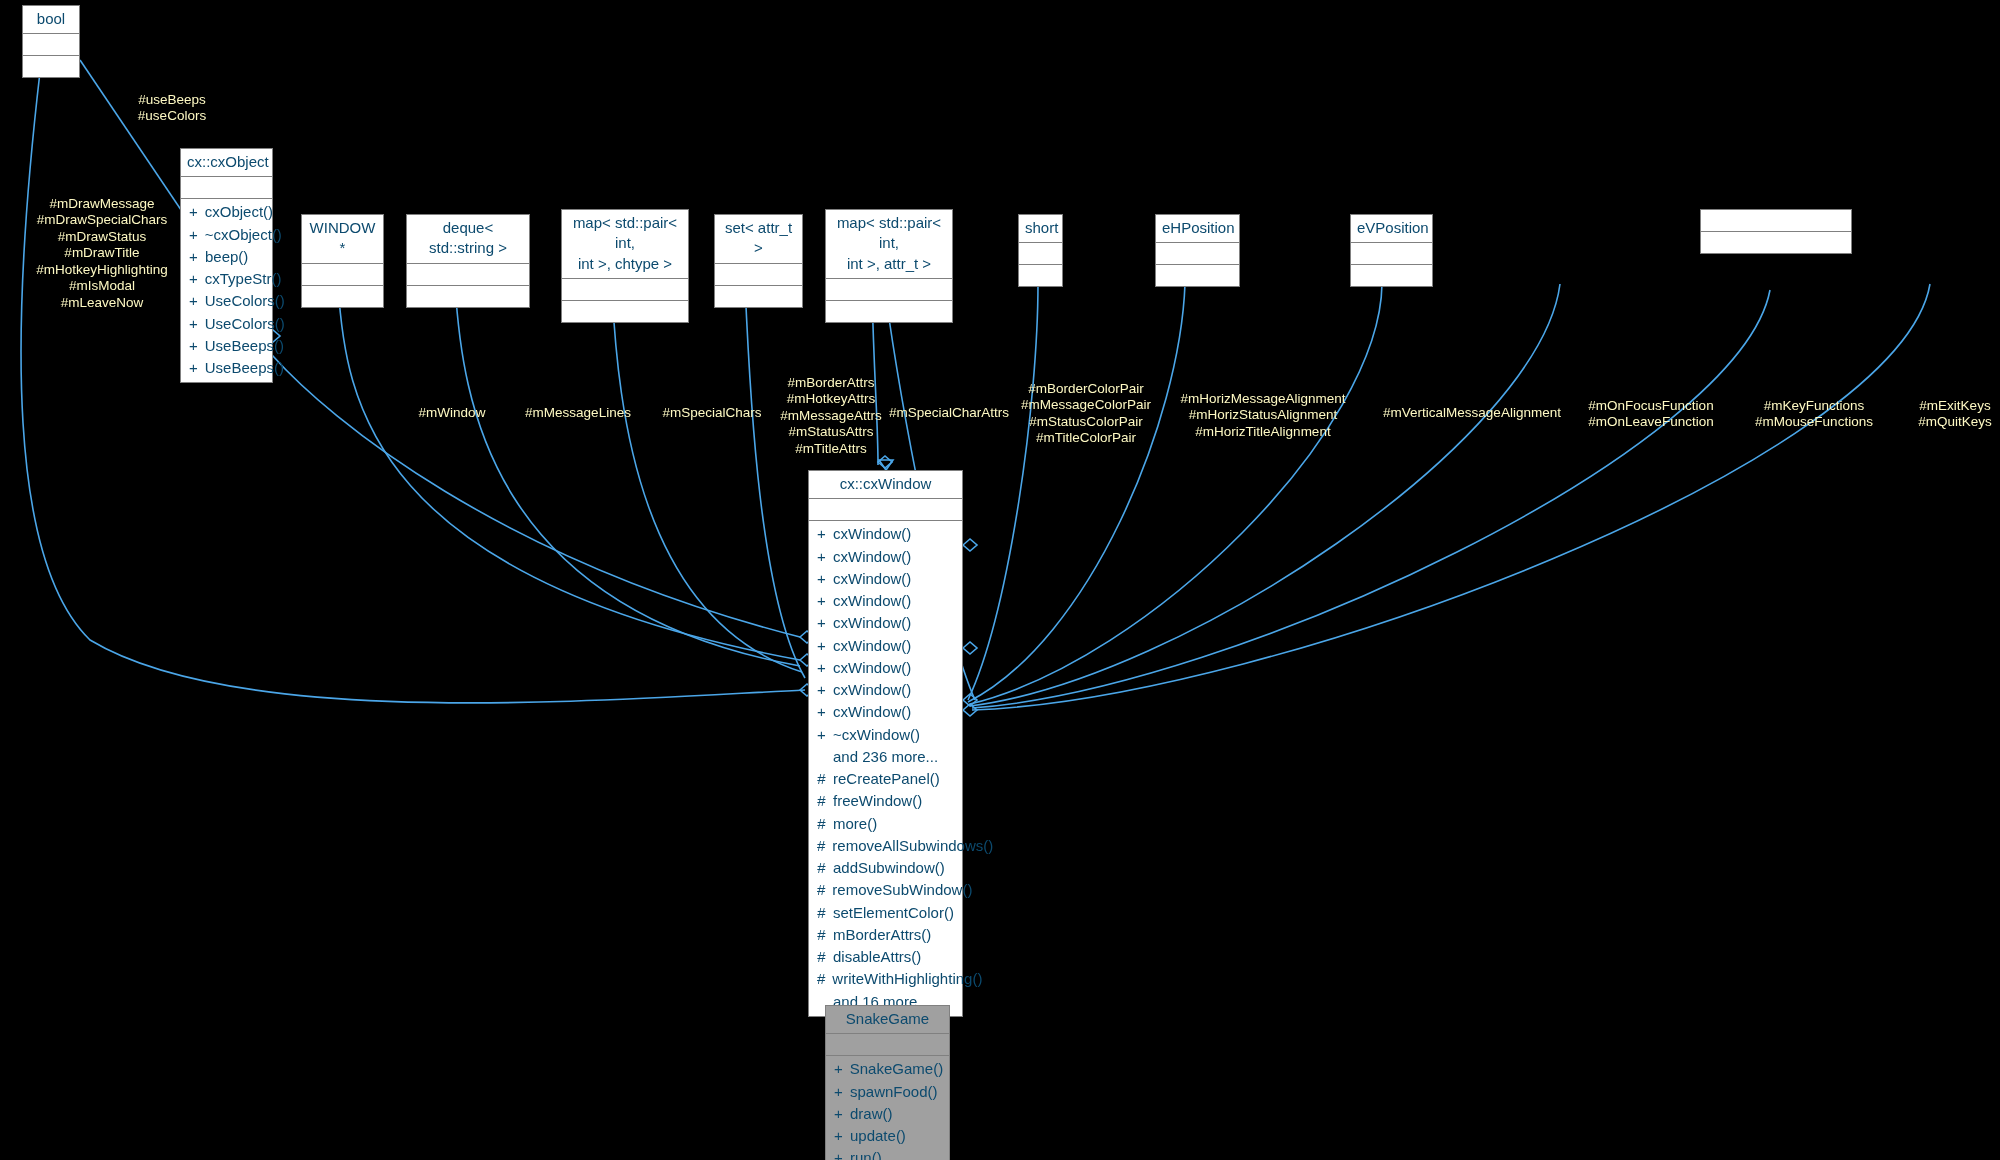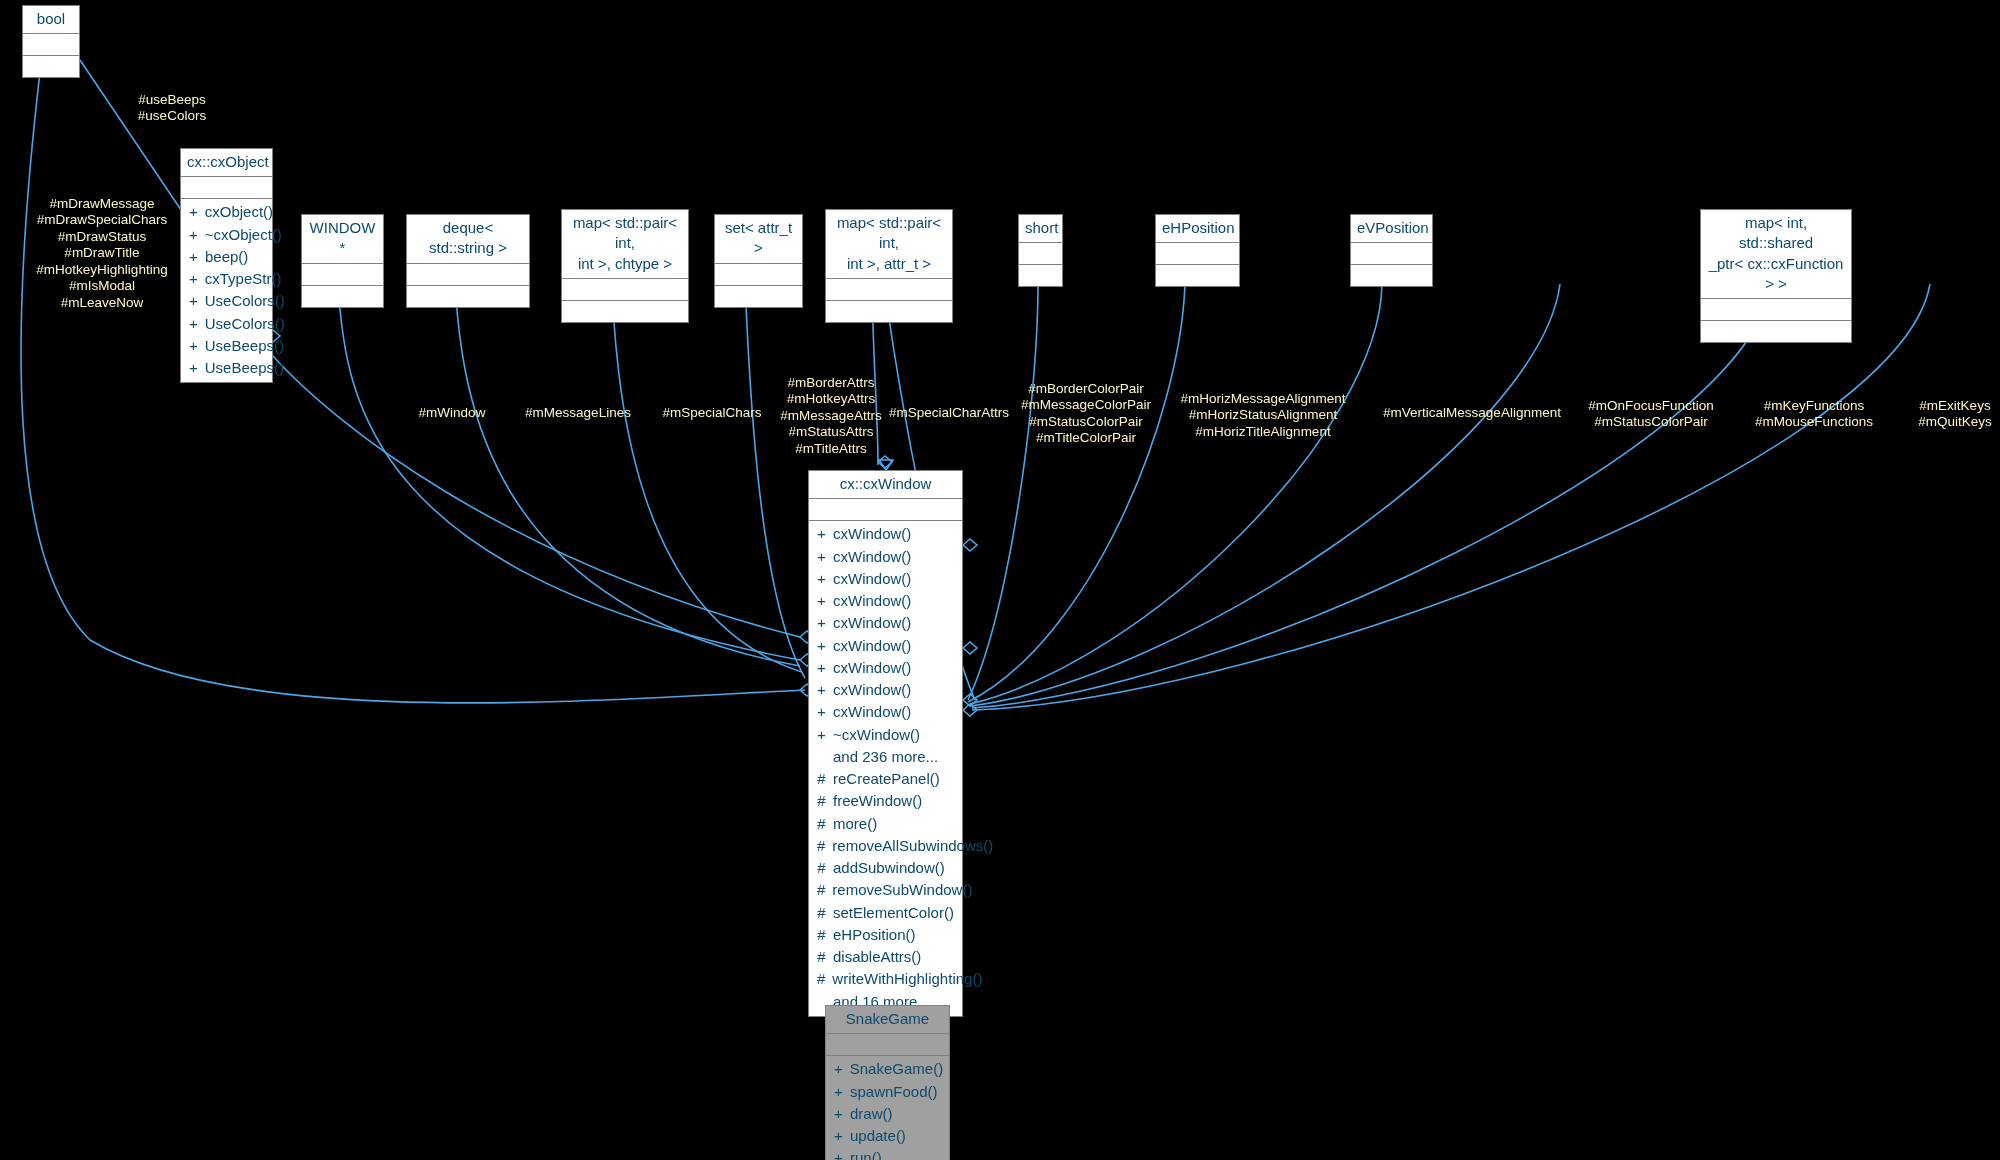--- a/index.html
+++ b/index.html
@@ -184,22 +184,20 @@
   </div>
 
   <div class="node plain" style="left:1350px;top:214px;width:83px;">
     <div class="title">eVPosition</div>
     <div class="slot"></div>
     <div class="slot last"></div>
   </div>
 
 
   <div class="node plain" style="left:1700px;top:209px;width:152px;">
-    <div class="title">map&lt; int, std::shared
-_ptr&lt; cx::cxFunction &gt; &gt;</div>
     <div class="slot"></div>
     <div class="slot last"></div>
   </div>
 
 
   <div class="node" style="left:180px;top:148px;width:93px;">
     <div class="title">cx::cxObject</div>
     <div class="attrs empty"></div>
     <div class="ops">
         <div class="op">
@@ -308,21 +306,21 @@
         <div class="op">
           <span class="vis">#</span>
           <span>removeSubWindow()</span>
         </div>
         <div class="op">
           <span class="vis">#</span>
           <span>setElementColor()</span>
         </div>
         <div class="op">
           <span class="vis">#</span>
-          <span>eHPosition()</span>
+          <span>mBorderAttrs()</span>
         </div>
         <div class="op">
           <span class="vis">#</span>
           <span>disableAttrs()</span>
         </div>
         <div class="op">
           <span class="vis">#</span>
           <span>writeWithHighlighting()</span>
         </div>
         <div class="op more">
@@ -380,20 +378,20 @@
       <div class="elabel" style="left: 949px; top: 405px;">#mSpecialCharAttrs</div>
       <div class="elabel" style="left: 1086px; top: 381px;">#mBorderColorPair
 #mMessageColorPair
 #mStatusColorPair
 #mTitleColorPair</div>
       <div class="elabel" style="left: 1263px; top: 391px;">#mHorizMessageAlignment
 #mHorizStatusAlignment
 #mHorizTitleAlignment</div>
       <div class="elabel" style="left: 1472px; top: 405px;">#mVerticalMessageAlignment</div>
       <div class="elabel" style="left: 1651px; top: 398px;">#mOnFocusFunction
-#mStatusColorPair</div>
+#mOnLeaveFunction</div>
       <div class="elabel" style="left: 1814px; top: 398px;">#mKeyFunctions
 #mMouseFunctions</div>
       <div class="elabel" style="left: 1955px; top: 398px;">#mExitKeys
 #mQuitKeys</div>
     </div>
 
 </div>
 
 </body></html>

